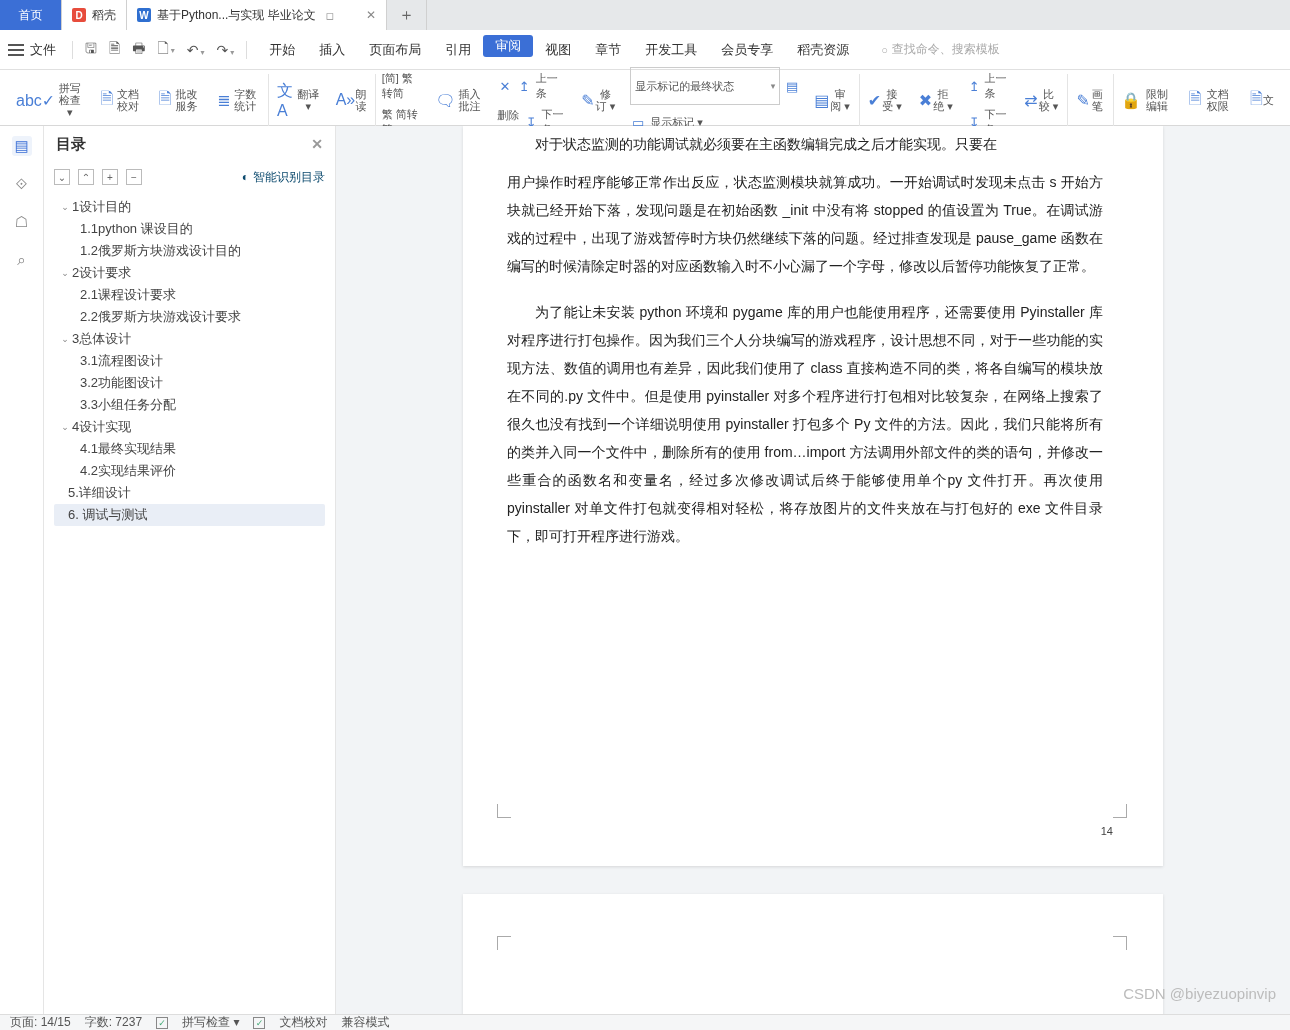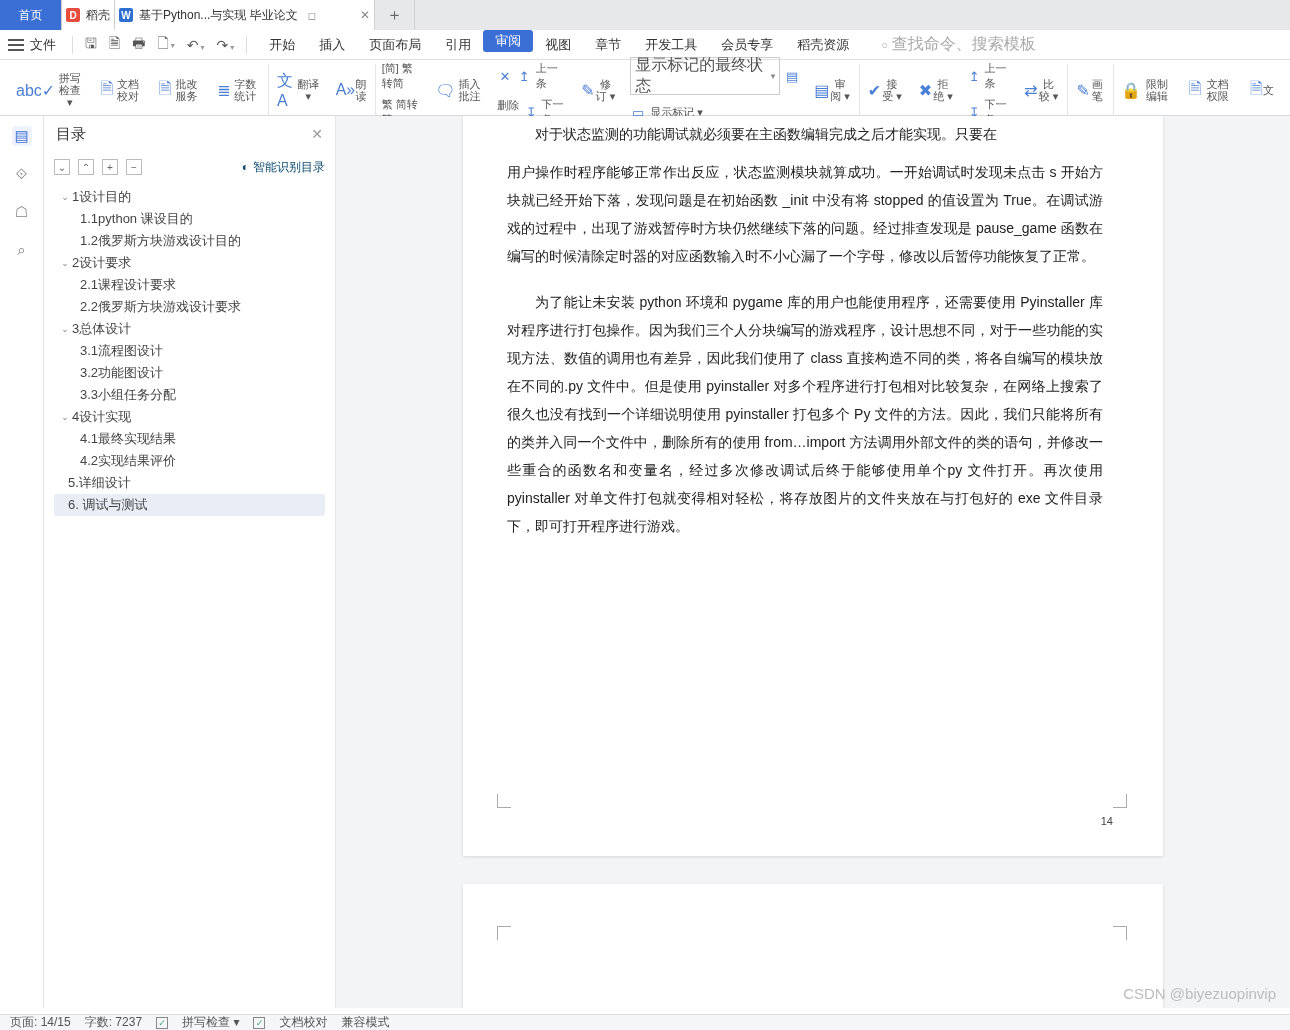--- a/index.html
+++ b/index.html
@@ -1,67 +1,67 @@
 <!DOCTYPE html>
 <html><head>
 <meta charset="utf-8">
 <style>
 * { box-sizing: border-box; margin: 0; padding: 0; font-family: "Microsoft YaHei", "PingFang SC", sans-serif; }
 body { width: 1290px; height: 1030px; overflow: hidden; background: #fff; color: #333; }
 
 
 .tabbar { height: 30px; display: flex; align-items: stretch; background: #e6e8ea; font-size: 12px; }
-.tab { display: flex; align-items: center; padding: 0 4px; gap: 6px; border-right: 1px solid #d0d0d0; cursor: pointer; }
+.tab { display: flex; align-items: center; padding: 0 10px; gap: 6px; border-right: 1px solid #d0d0d0; cursor: pointer; }
 .tab.home { background: #3b6fd6; color: #fff; width: 62px; justify-content: center; }
 .tab.dk { background: #fff; }
 .tab.doc { background: #fff; width: 260px; }
 .tab .ico { width: 14px; height: 14px; display: inline-flex; align-items: center; justify-content: center; border-radius: 2px; font-size: 10px; font-weight: bold; }
 .ico-dk { background: #e74c3c; color: #fff; }
 .ico-word { background: #2f6fd0; color: #fff; }
 .tab .close { margin-left: auto; color: #888; }
 .tab .popup { color: #888; font-size: 10px; margin-left: 4px; }
 .tab.plus { width: 40px; justify-content: center; font-size: 16px; color: #666; }
 
 
-.menubar { height: 30px; display: flex; align-items: center; padding: 0 8px; gap: 0; border-bottom: 1px solid #e0e0e0; font-size: 13px; }
+.menubar { height: 40px; display: flex; align-items: center; padding: 0 8px; gap: 0; border-bottom: 1px solid #e0e0e0; font-size: 13px; }
 .menubar .ham { width:16px;height:12px;border-top:2px solid #555;border-bottom:2px solid #555;position:relative;margin-right:6px;}
 .menubar .ham::before{content:"";position:absolute;left:0;right:0;top:3px;border-top:2px solid #555;}
 .menubar .file { margin-right: 10px; }
 .menubar .qa { padding: 0 6px; color: #555; font-size: 14px; }
 .menubar .qa.drop::after { content:"▾"; font-size:8px; margin-left:2px; color:#999;}
 .menubar .sep { width:1px; height:18px; background:#ddd; margin:0 6px;}
 .menubar .tabs2 { display:flex; gap:0; margin-left: 4px;}
 .menubar .mtab { padding: 0 12px; height:30px; display:flex; align-items:center; cursor:pointer; }
 .menubar .mtab.active { background:#3b6fd6; color:#fff; border-radius:3px; height: 22px; }
-.menubar .search { margin-left: 20px; color:#aaa; font-size:16px; display:flex; align-items:center; gap:4px;}
+.menubar .search { margin-left: 20px; color:#aaa; font-size:12px; display:flex; align-items:center; gap:4px;}
 .menubar .search::before { content:"○"; font-size:11px; }
 
 
 .ribbon { height: 56px; display:flex; align-items:flex-start; padding: 4px 8px 0; border-bottom: 1px solid #d8d8d8; font-size: 11px; color:#555; gap: 0; }
 .rgrp { display:flex; flex-direction:row; align-items:center; justify-content:flex-start; height:52px; padding: 0 8px; }
 .rgrp.sep { border-right: 1px solid #e4e4e4; }
 .rgrp .ic { height: 28px; display:flex; align-items:center; justify-content:center; color:#4a7fd6; font-size:16px; }
 .rgrp .lbl { font-size:11px; line-height:12px; text-align:center; }
 .rstack { display:flex; flex-direction:column; gap:12px; padding:0 6px; }
 .rrow { display:flex; align-items:center; gap:4px; font-size:11px; height:24px; }
 .rrow .dic { width:16px; text-align:center; color:#4a7fd6; font-size:13px; }
-.rcombo { width:150px; height:22px; border:1px solid #ccc; display:flex; align-items:center; padding:18px 4px; font-size:16px; justify-content:space-between; }
+.rcombo { width:150px; height:22px; border:1px solid #ccc; display:flex; align-items:center; padding:18px 4px; font-size:11px; justify-content:space-between; }
 .rcombo::after { content:"▾"; font-size:9px; color:#888;}
 
 
 .main { display:flex; height: calc(1030px - 30px - 30px - 56px - 22px); }
 
 
 .rail { width: 44px; border-right: 1px solid #e5e5e5; display:flex; flex-direction:column; align-items:center; padding-top:10px; gap:18px; color:#888; }
 .rail .ri { width:20px; height:20px; display:flex; align-items:center; justify-content:center; font-size:15px; cursor:pointer;}
 .rail .ri.active { background:#eef3fb; color:#3b6fd6; border-radius:3px; }
 
 
 .tocpanel { width: 292px; border-right: 1px solid #e5e5e5; display:flex; flex-direction:column; }
-.tochdr { height: 36px; display:flex; align-items:center; padding:0 12px; font-size:15px; font-weight:400; color:#333; justify-content:space-between; }
+.tochdr { height: 36px; display:flex; align-items:center; padding:0 12px; font-size:15px; font-weight:700; color:#333; justify-content:space-between; }
 .tochdr .x { color:#999; font-size:14px; cursor:pointer; }
 .toctools { height: 30px; display:flex; align-items:center; padding:0 10px; gap:8px; font-size:12px; color:#666; }
 .toctools .tb { width:16px;height:16px; border:1px solid #bbb; display:flex;align-items:center;justify-content:center; font-size:10px; cursor:pointer;}
 .toctools .smart { margin-left:auto; color:#0c4a6e; display:flex; align-items:center; gap:4px; cursor:pointer;}
 .toctools .smart::before { content:"◐"; }
 .toclist { flex:1; overflow:auto; padding: 4px 10px; font-size:13px; color:#444; }
 .tocitem { display:flex; align-items:center; height:22px; cursor:pointer; border-radius:2px;}
 .tocitem.sel { background:#e9eef6; }
 .tocitem .arrow { width:14px; text-align:center; font-size:9px; color:#888; }
 .tocitem.lv1 { padding-left: 4px; }

